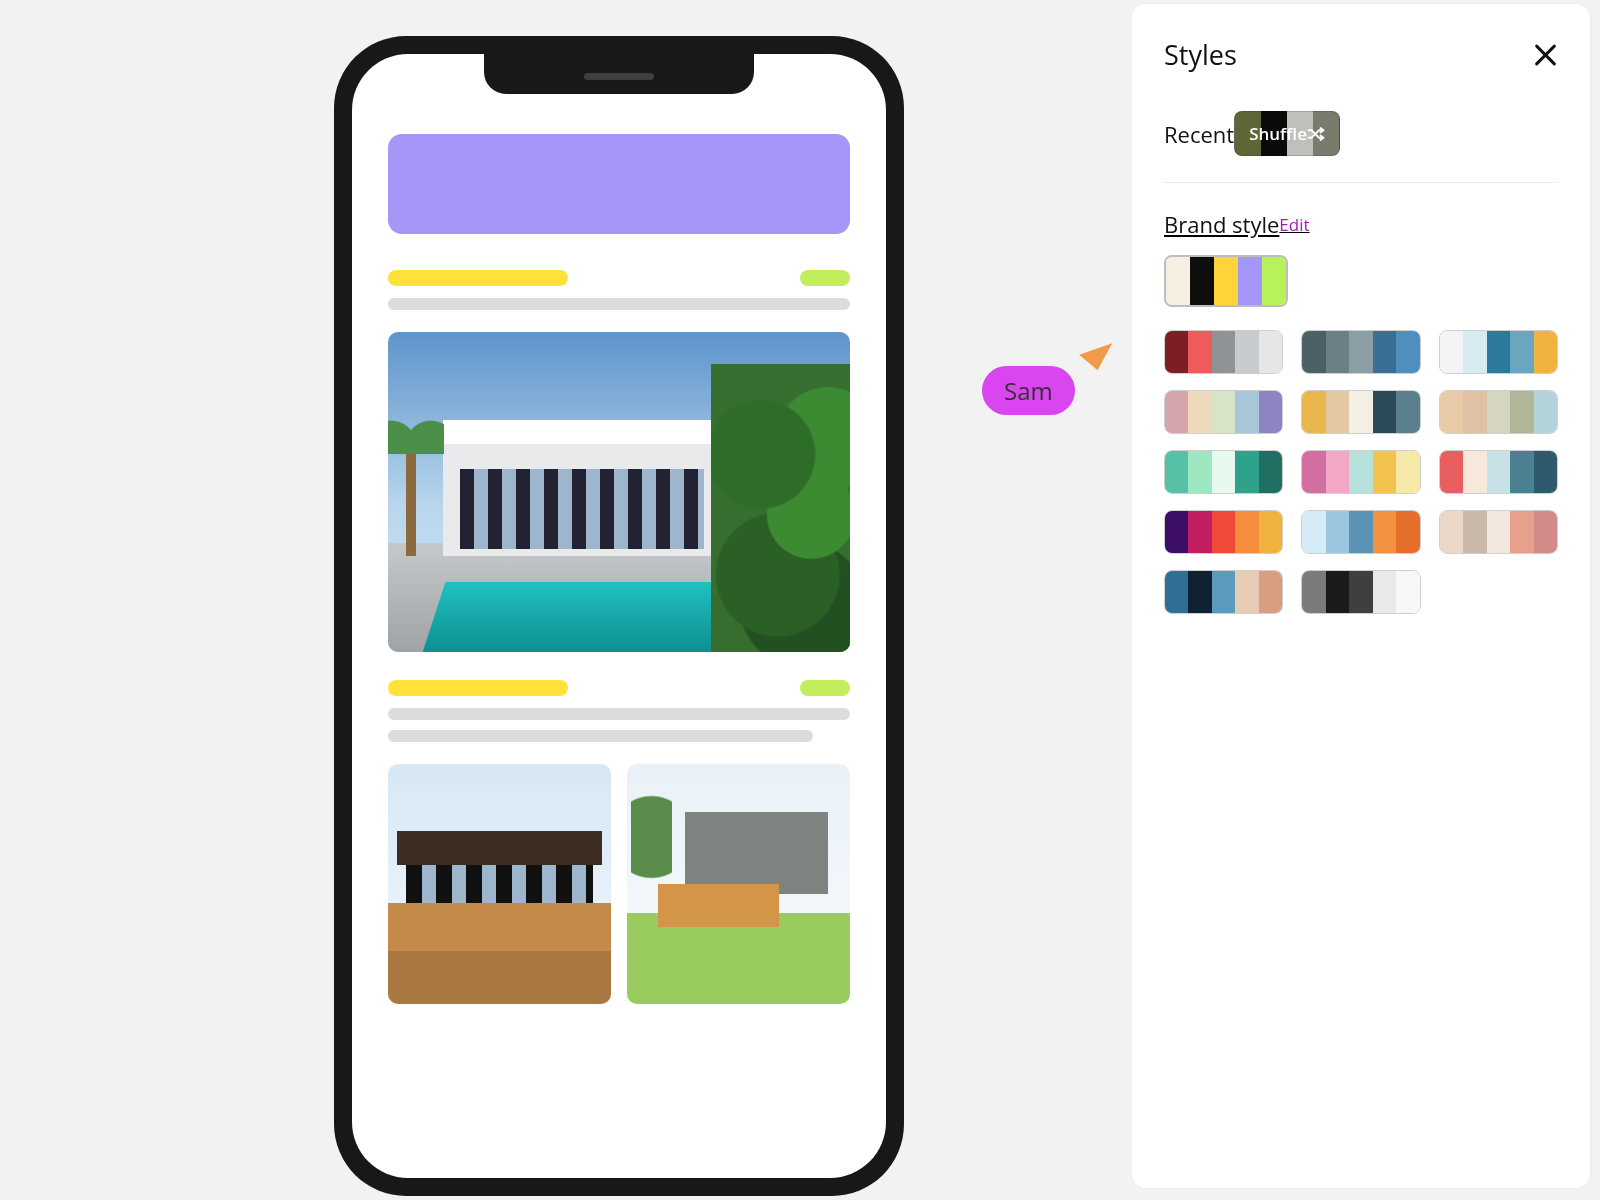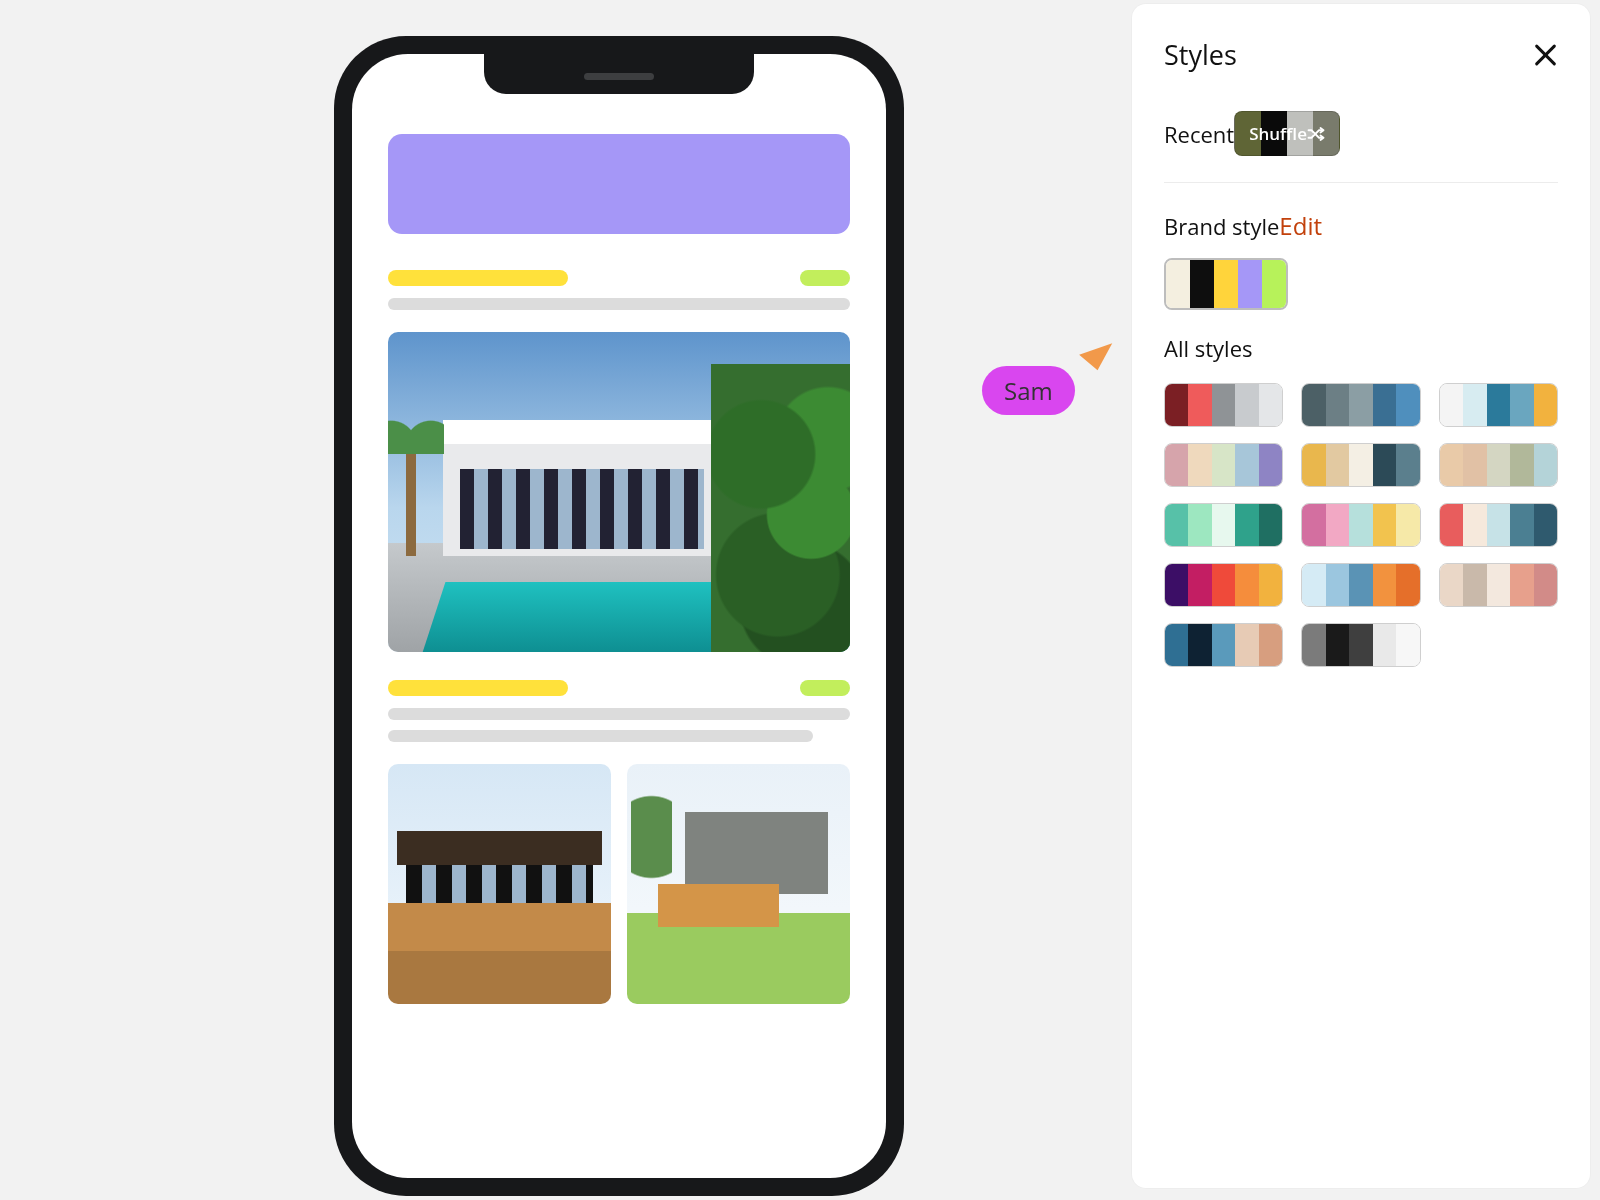--- a/index.html
+++ b/index.html
@@ -121,34 +121,34 @@
   .shuffle-btn {
     display:flex; align-items:center; 
     background:linear-gradient(90deg,#5f6536 0 25%,#0a0a0a 25% 50%,#bfc0bc 50% 75%,#797b6c 75% 100%);
     color:#fff; font-size:17px; font-weight:600;
     padding:10px 14px; border-radius:8px; cursor:pointer; border:1px solid rgba(0,0,0,.15);
   }
   .shuffle-icon{width:18px;height:14px;position:relative;}
   .shuffle-icon svg{display:block;}
   .divider{height:1px;background:#ececec;margin:26px 0;}
 
-  .edit-link{color:#c2410c;font-size:24px;cursor:pointer;}
+  .edit-link{color:#a21caf;font-size:17px;cursor:pointer;}
   .swatch {
     display:inline-flex; height:44px; border-radius:8px; overflow:hidden;
     border:1px solid #cfcfcf; cursor:pointer;
   }
   .swatch span{display:block;height:100%;}
   .swatch.brand { width:124px; border:2px solid #bdbdbd; height:52px;}
   .grid3 {
     display:grid; grid-template-columns:repeat(3, 1fr);
     gap:16px 18px; margin-top:20px;
   }
   .grid3 .swatch { width:100%; }
   .section { margin-top:4px; }
-  .section + .section { margin-top:20px; }
+  .section + .section { margin-top:20px;text-decoration:underline; }
 </style>
 </head>
 <body>
 
 <div class="phone">
   <div class="phone-screen">
     <div class="phone-notch"></div>
     <div class="phone-content">
       <div class="hero-block"></div>
 
@@ -238,21 +238,20 @@
           <span style="background: rgb(244, 239, 224); width: 20%;"></span>
           <span style="background: rgb(14, 14, 14); width: 20%;"></span>
           <span style="background: rgb(255, 212, 59); width: 20%;"></span>
           <span style="background: rgb(165, 151, 247); width: 20%;"></span>
           <span style="background: rgb(183, 242, 90); width: 20%;"></span>
         </div>
     </div>
   </div>
 
   <div class="section">
-    <div class="sect-label">All styles</div>
     <div class="grid3" id="all-grid">
         <div class="swatch">
           <span style="background: rgb(123, 31, 36); width: 20%;"></span>
           <span style="background: rgb(239, 91, 91); width: 20%;"></span>
           <span style="background: rgb(143, 147, 150); width: 20%;"></span>
           <span style="background: rgb(200, 203, 206); width: 20%;"></span>
           <span style="background: rgb(228, 230, 232); width: 20%;"></span>
         </div>
         <div class="swatch">
           <span style="background: rgb(76, 96, 102); width: 20%;"></span>

